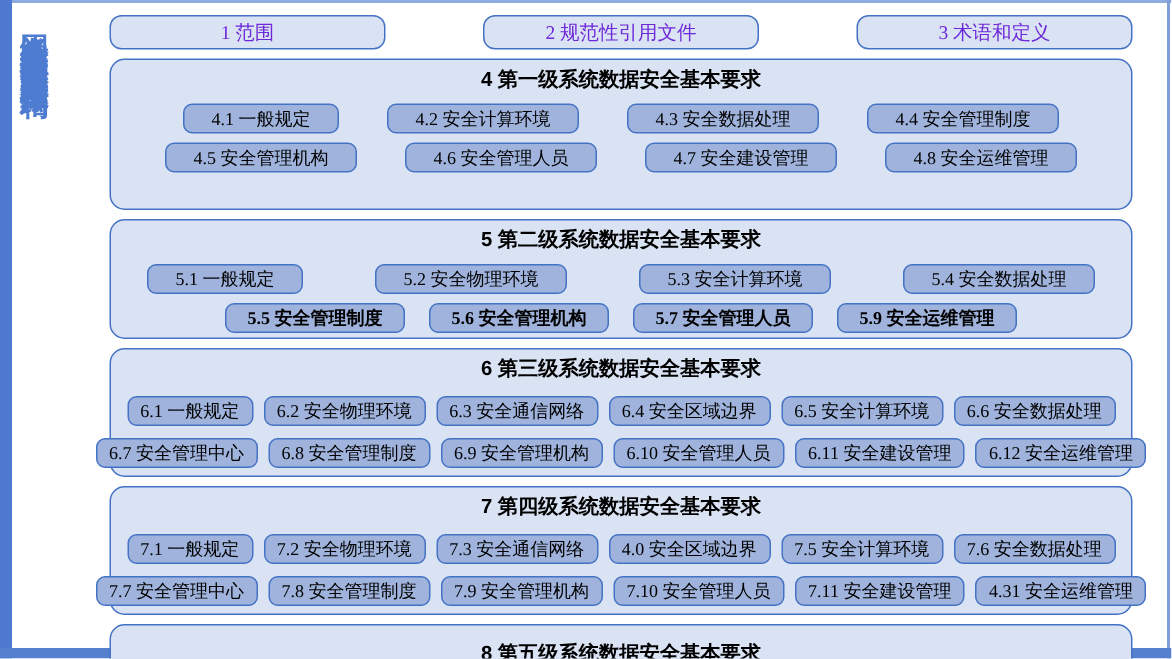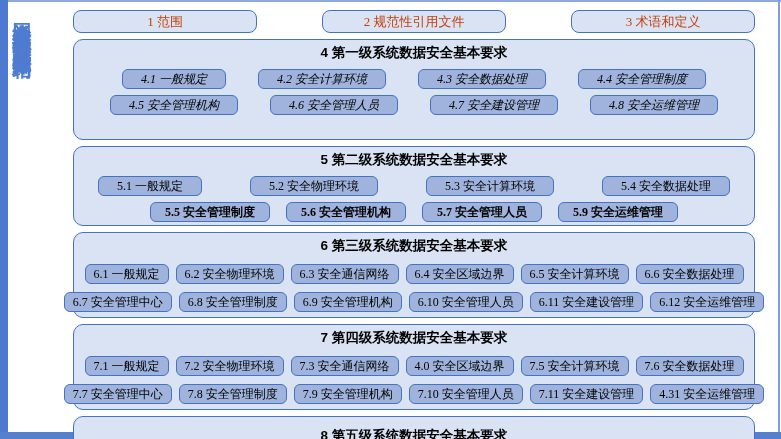--- a/index.html
+++ b/index.html
@@ -24,21 +24,21 @@
 
   
   .main{position:absolute;left:73px;top:6px;width:682px;}
 
   .top-row{display:flex;justify-content:space-between;margin-top:4px;height:23px;}
   .top-box{
     width:184px;height:23px;box-sizing:border-box;
     background:#dae3f3;border:1.5px solid #4472c4;border-radius:8px;
     display:flex;align-items:center;justify-content:center;
     font-family:"Liberation Serif","DejaVu Serif",serif;
-    font-size:13px;color:#c2410c;
+    font-size:13px;color:#6d28d9;
   }
 
   .section{
     margin-top:6px;box-sizing:border-box;
     background:#dae3f3;border:1.5px solid #4472c4;border-radius:10px;
     padding:2px 8px 4px 8px;
   }
   .section-title{
     text-align:center;font-size:13.5px;font-weight:bold;color:#000;
     line-height:20px;margin-top:1px;
@@ -46,21 +46,21 @@
   .chip-row{display:flex;justify-content:center;margin-top:6px;}
   .chip{
     height:20px;box-sizing:border-box;
     background:#9fb3dc;border:1.3px solid #4472c4;border-radius:6px;
     display:flex;align-items:center;justify-content:center;
     font-family:"Liberation Serif","DejaVu Serif",serif;
     font-size:12px;color:#000;white-space:nowrap;
   }
   
   .s0{height:101px;} .s1{height:80px;}
-  .s0 .chip-row{gap:32px;font-style:italic;} .s0 .chip{padding:0 18px;}
+  .s0 .chip-row{gap:32px;} .s0 .chip{padding:0 18px;}
   .s1 .row-0{gap:48px;} .s1 .row-0 .chip{padding:0 18px;}
   .s1 .row-1{gap:16px;} .s1 .row-1 .chip{padding:0 14px;font-weight:bold;}
   .s2{height:86px;} .s3{height:86px;}
   .s2 .chip-row,.s3 .chip-row{gap:7px;margin-top:8px;}
   .s2 .chip,.s3 .chip{padding:0 8px;flex:0 1 auto;}
   .s4{height:40px;display:flex;align-items:center;justify-content:center;padding:0;}
   .s4 .section-title{margin:0;line-height:1;}
 </style>
 </head>
 <body>

